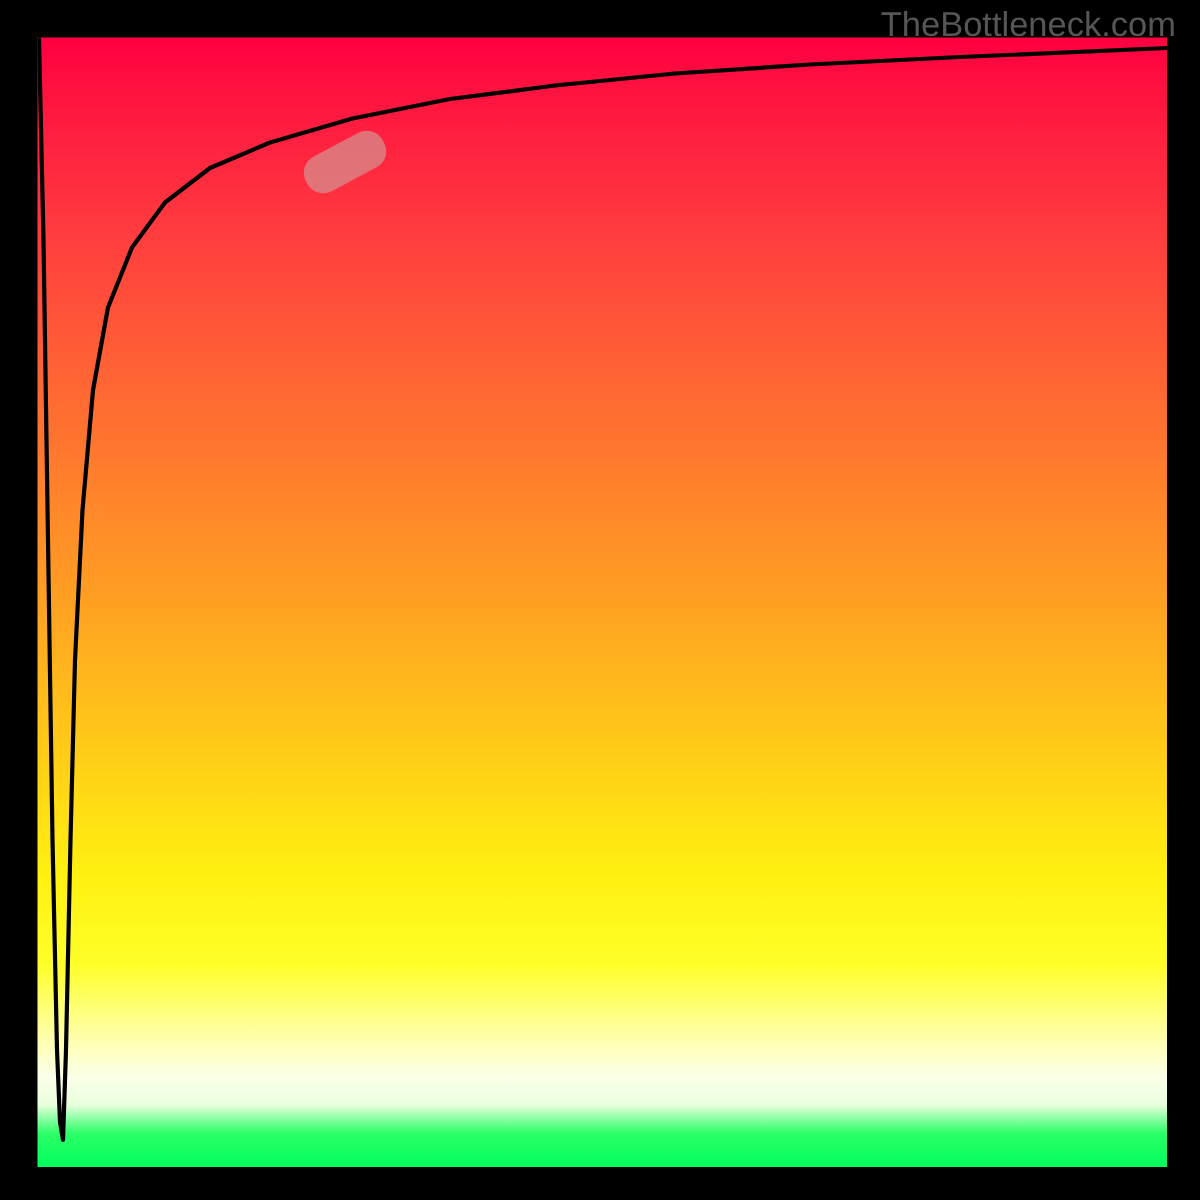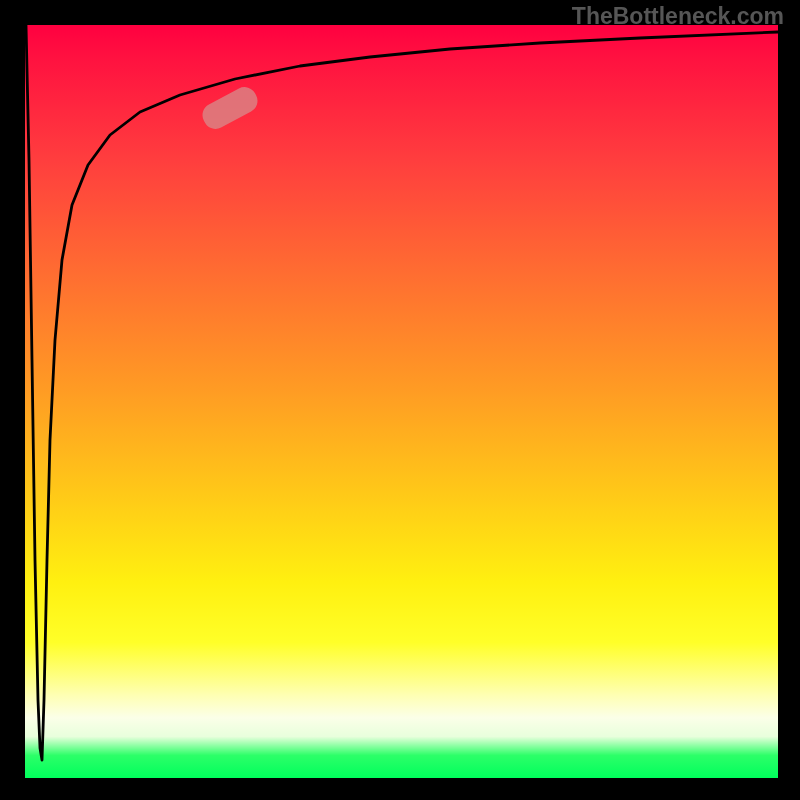--- a/index.html
+++ b/index.html
@@ -32,21 +32,21 @@
       #2cff68 97%,
       #00ff5c 100%
     );
   }
   .attribution {
     position: absolute;
     top: 3px;
     right: 16px;
     font-family: Arial, Helvetica, sans-serif;
     font-size: 23px;
-    font-weight: 700;
+    font-weight: 400;
     color: #565656;
     letter-spacing: 0px;
   }
   .curve {
     position: absolute;
     left: 25px;
     top: 25px;
     width: 753px;
     height: 753px;
     pointer-events: none;

